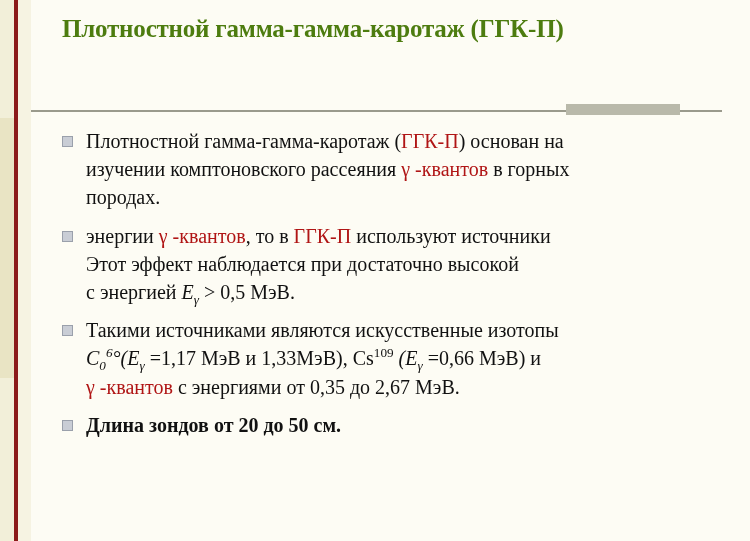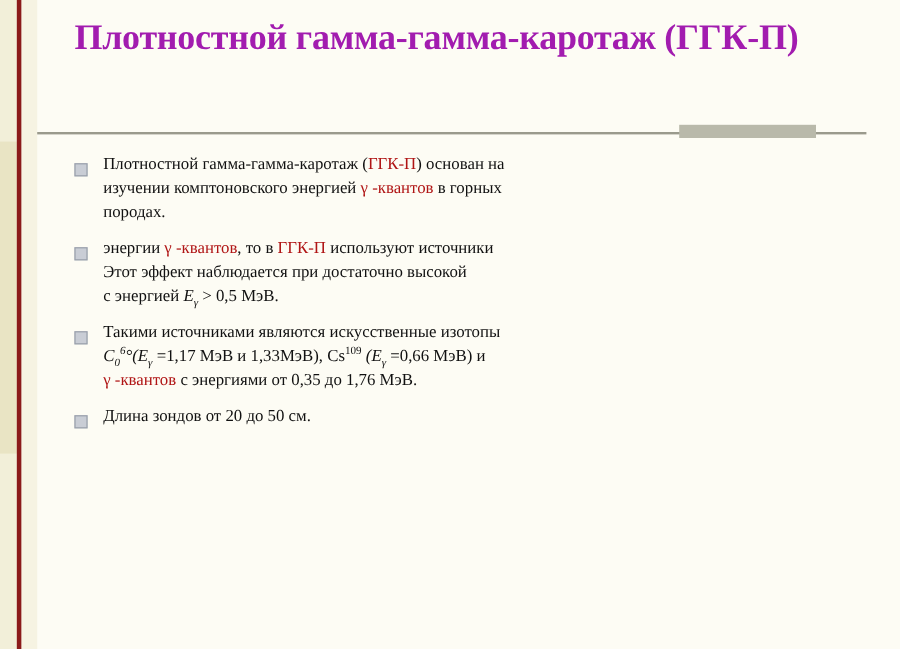--- a/index.html
+++ b/index.html
@@ -55,23 +55,23 @@
   }
   .title-wrap {
     position: absolute;
     left: 62px;
     top: 14px;
     width: 660px;
   }
   .slide-title {
     font-family: "Liberation Serif", serif;
     font-weight: bold;
-    font-size: 30px;
+    font-size: 25px;
     line-height: 1.23;
-    color: #a21caf;
+    color: #4d7c0f;
     margin: 0;
     letter-spacing: -0.2px;
   }
   .title-rule {
     position: absolute;
     left: 31px;
     top: 110px;
     width: 691px;
     height: 2px;
     background: #9a9a8c;
@@ -92,27 +92,27 @@
   }
   ul.bullets {
     list-style: none;
     margin: 0;
     padding: 0;
   }
   ul.bullets > li {
     position: relative;
     padding-left: 46px;
     margin-bottom: 11px;
-    font-size: 14px;
+    font-size: 20px;
     line-height: 1.36;
     color: #111111;
     text-align: justify;
     text-justify: inter-word;
   }
-  ul.bullets > li:last-child { margin-bottom: 0; }
+  ul.bullets > li:last-child { margin-bottom: 0; font-weight: bold; }
   .bullet-marker {
     position: absolute;
     left: 22px;
     top: 8px;
     width: 11px;
     height: 11px;
     background: #c9cdd5;
     border: 1px solid #9aa0ab;
   }
   .para { display: block; }
@@ -136,34 +136,34 @@
     <h1 class="slide-title">Плотностной гамма-гамма-каротаж (ГГК-П)</h1>
   </div>
   <div class="title-rule"></div>
   <div class="title-rule-block"></div>
 
   <div class="body-wrap">
     <ul class="bullets" id="bullet-list">
         <li>
           <span class="bullet-marker"></span>
           <span class="para"><span>Плотностной гамма-гамма-каротаж (</span><span class="red">ГГК-П</span><span>) основан на</span></span>
-          <span class="para"><span>изучении комптоновского энергией </span><span class="red">γ -квантов</span><span> в горных</span></span>
+          <span class="para"><span>изучении комптоновского рассеяния </span><span class="red">γ -квантов</span><span> в горных</span></span>
           <span class="para"><span>породах.</span></span>
         </li>
         <li>
           <span class="bullet-marker"></span>
           <span class="para"><span>энергии </span><span class="red">γ -квантов</span><span>, то в </span><span class="red">ГГК-П</span><span>   используют   источники</span></span>
           <span class="para"><span>Этот эффект наблюдается при достаточно высокой</span></span>
           <span class="para"><span>с   энергией </span><span class="ital">E</span><sub class="ital">γ</sub><span> &gt; 0,5 МэВ.</span></span>
         </li>
         <li>
           <span class="bullet-marker"></span>
           <span class="para"><span>Такими источниками   являются   искусственные   изотопы</span></span>
           <span class="para"><span class="ital">C</span><sub class="ital">0</sub><sup class="ital">6</sup><span class="ital">°(</span><span class="ital">E</span><sub class="ital">γ</sub><span> =1,17 МэВ и 1,33МэВ), Cs</span><sup>109</sup><span class="ital"> (</span><span class="ital">E</span><sub class="ital">γ</sub><span> =0,66 МэВ) и</span></span>
-          <span class="para"><span class="red">γ -квантов</span><span> с энергиями от 0,35 до 1,76 МэВ.</span></span>
+          <span class="para"><span class="red">γ -квантов</span><span> с энергиями от 0,35 до 2,67 МэВ.</span></span>
         </li>
         <li>
           <span class="bullet-marker"></span>
           <span class="para"><span>Длина зондов от 20 до 50 см.</span></span>
         </li>
       </ul>
   </div>
 
 </div>
 

